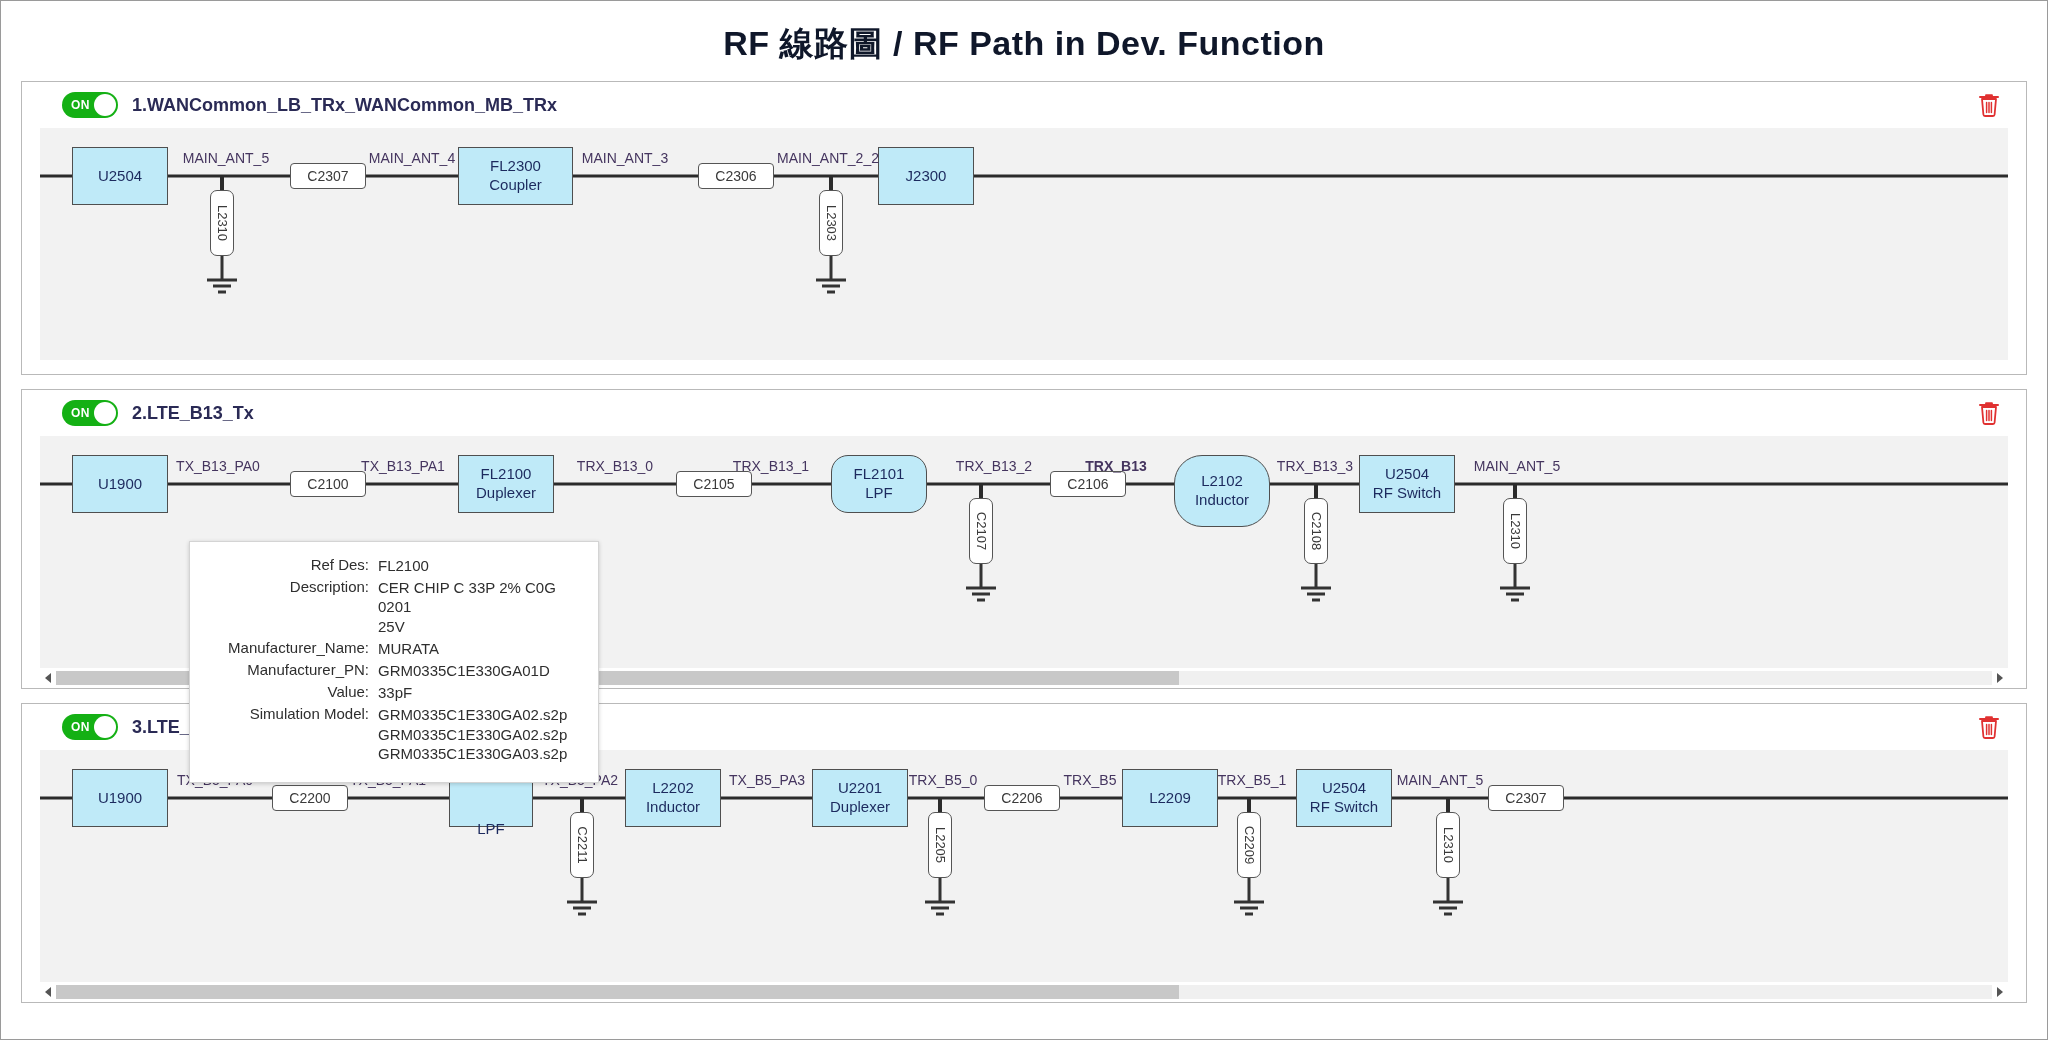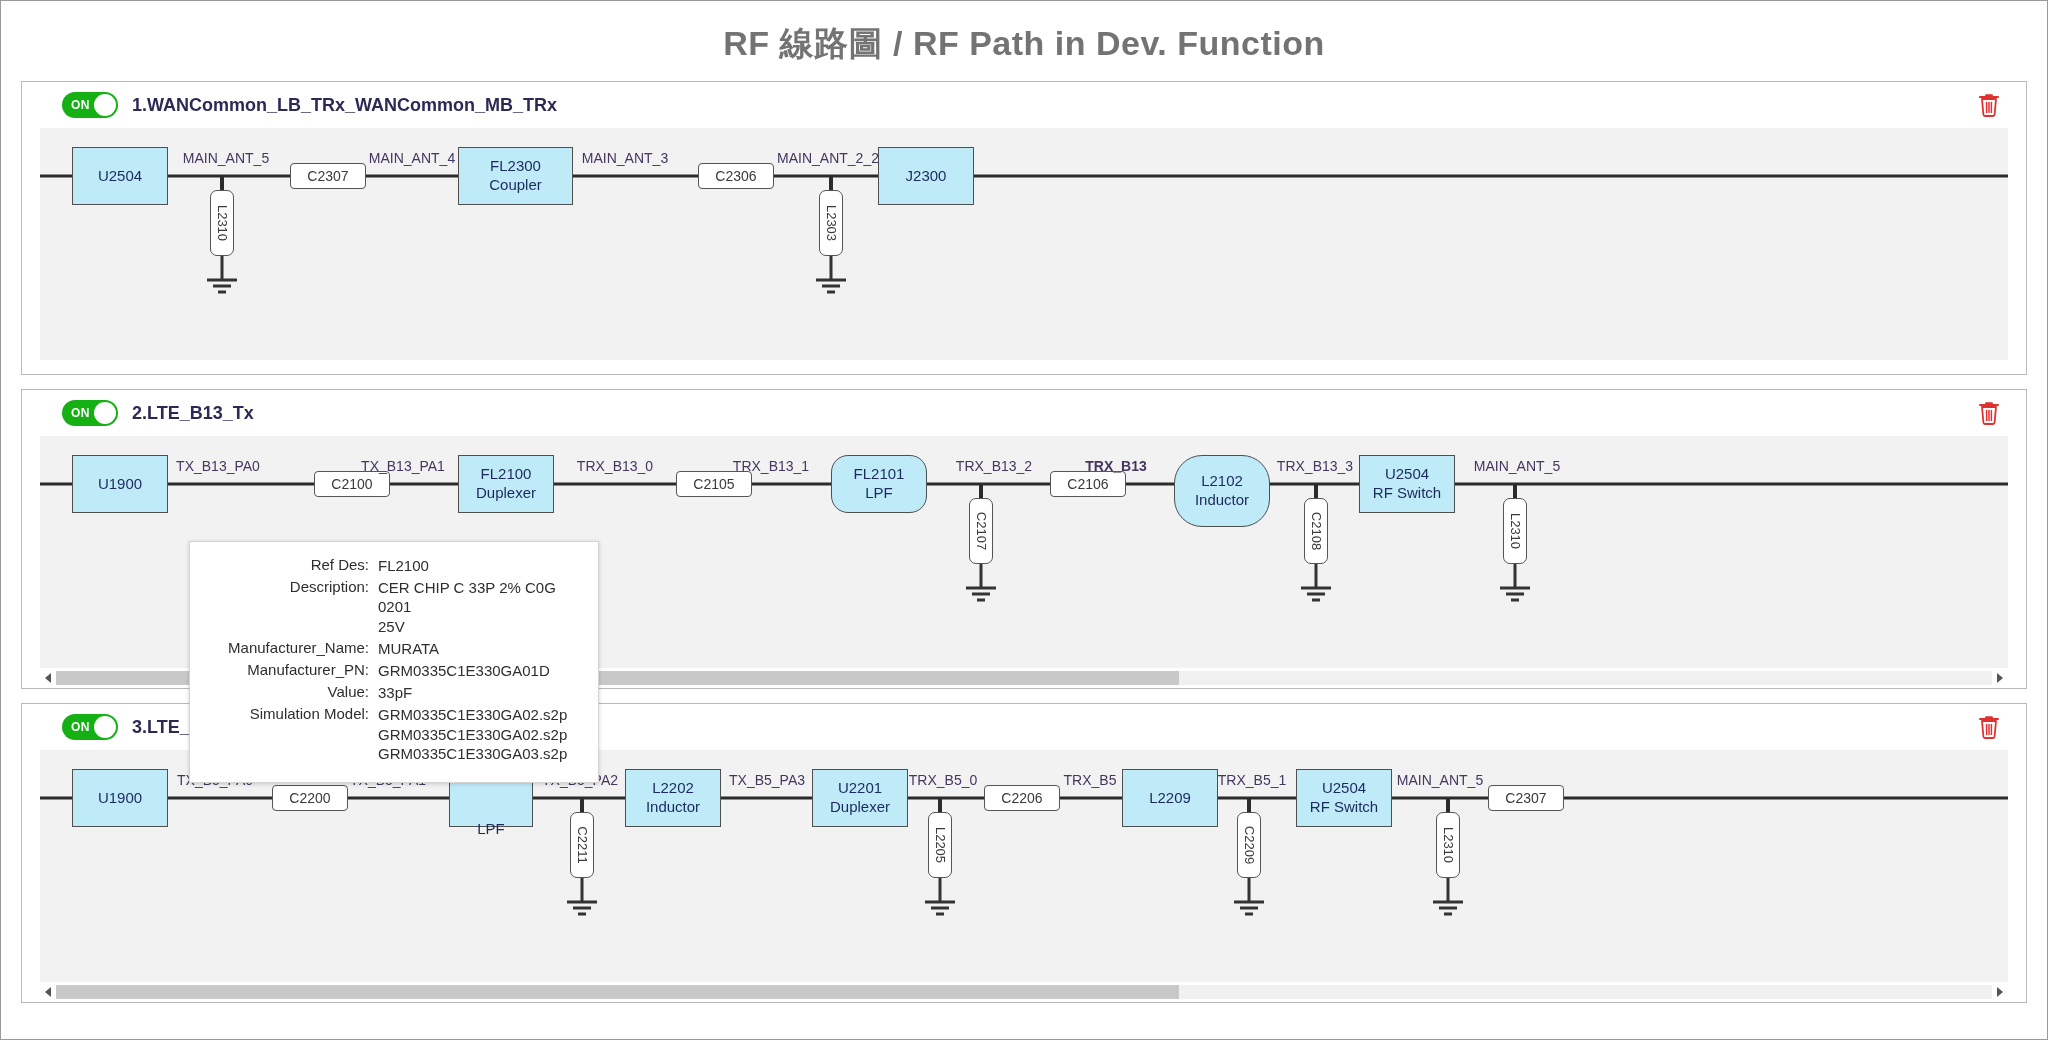--- a/index.html
+++ b/index.html
@@ -16,21 +16,21 @@
     background: #ffffff;
     border: 1px solid #9a9a9a;
   }
 
   
   .page-title {
     width: 100%;
     text-align: center;
     font-size: 34px;
     font-weight: bold;
-    color: #737373;
+    color: #0f172a;
     padding: 20px 0 14px 0;
     letter-spacing: .5px;
   }
 
   
   .panel {
     position: relative;
     margin: 0 20px 14px 20px;
     border: 1px solid #b9b9b9;
     background: #ffffff;
@@ -308,21 +308,21 @@
               <div class="sub">LPF</div>
             </div>
             <div class="blk" style="left: 1134px; top: 19px; width: 96px; height: 72px; border-radius: 28px;">
               <div>L2102</div>
               <div class="sub">Inductor</div>
             </div>
             <div class="blk" style="left: 1319px; top: 19px; width: 96px; height: 58px;">
               <div>U2504</div>
               <div class="sub">RF Switch</div>
             </div>
-            <div class="ser" style="left: 250px; top: 35px; margin-left: 24px;">C2100</div>
+            <div class="ser" style="left: 250px; top: 35px;">C2100</div>
             <div class="ser" style="left: 636px; top: 35px;">C2105</div>
             <div class="ser" style="left: 1010px; top: 35px;">C2106</div>
             <div class="shunt" style="left: 929px; top: 62px;">
               <span>C2107</span>
             </div>
             <div class="shunt" style="left: 1264px; top: 62px;">
               <span>C2108</span>
             </div>
             <div class="shunt" style="left: 1463px; top: 62px;">
               <span>L2310</span>

